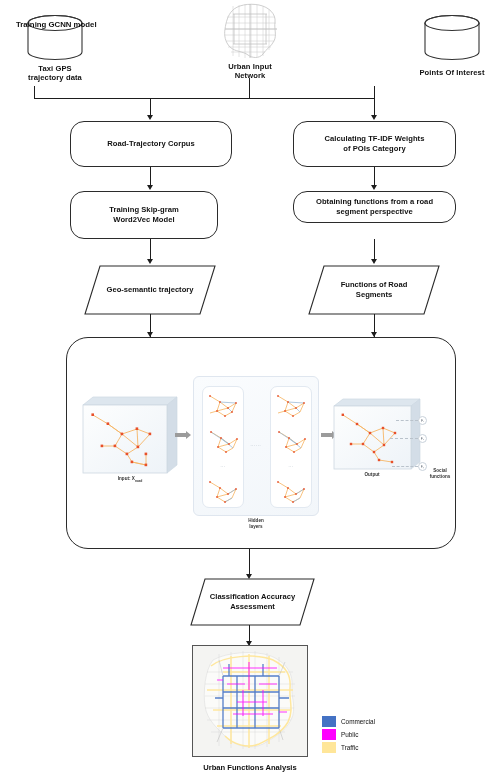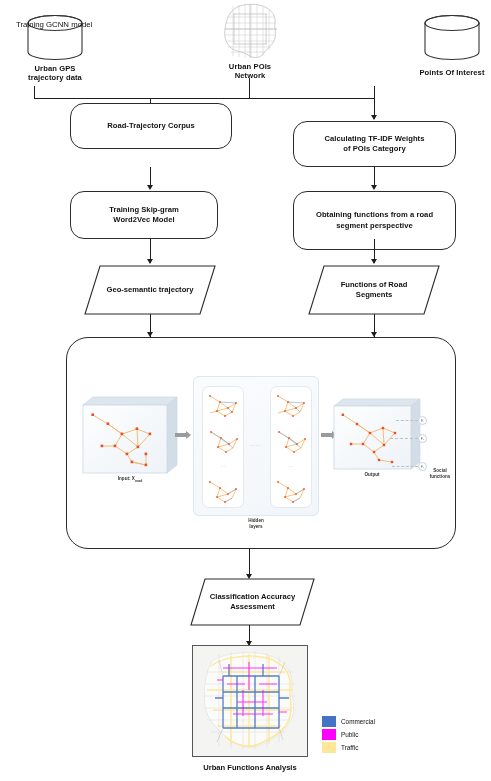--- a/index.html
+++ b/index.html
@@ -83,21 +83,21 @@
     left: 66px; top: 337px;
     width: 390px; height: 212px;
     border: 1.1px solid #2b2b2b;
     border-radius: 22px;
     background: #fff;
   }
   #gcnn-title {
     position: absolute;
     left: 16px; top: 20px;
     font-size: 7.8px;
-    font-weight: normal;
+    font-weight: bold;
     color: #111;
     text-align: center;
   }
 
   
   .slab { position: absolute; }
   .slab svg { display: block; }
   .slab-cap {
     position: absolute;
     width: 100%;
@@ -213,37 +213,37 @@
 
 <div id="page">
 
   <div class="cyl" style="left:25px; top:14px;">
     <svg width="60" height="48" viewBox="0 0 60 48">
       <ellipse cx="30" cy="9" rx="27" ry="7.5" fill="#fff" stroke="#333" stroke-width="1.1"></ellipse>
       <path d="M3 9 V38 A27 7.5 0 0 0 57 38 V9" fill="#fff" stroke="#333" stroke-width="1.1"></path>
       <ellipse cx="30" cy="9" rx="27" ry="7.5" fill="none" stroke="#333" stroke-width="1.1"></ellipse>
     </svg>
   </div>
-  <div class="abs src-label" style="left:0px; top:64px; width:110px; white-space:pre-line;">Urban GPS
+  <div class="abs src-label" style="left:0px; top:64px; width:110px; white-space:pre-line;">Taxi GPS
 trajectory data</div>
 
   <div class="abs" style="left:219px; top:2px;">
     <svg width="62" height="58" viewBox="0 0 62 58">
       <path d="M13 9 C18 3 30 1 40 3 C50 5 57 12 56 20 C55 27 58 33 55 39 C52 45 47 47 44 52 C40 57 33 56 29 53 C24 49 16 50 11 45 C6 40 5 33 6 27 C7 20 9 13 13 9 Z" fill="#ffffff" stroke="#c2c2c2" stroke-width="0.8"></path>
       <g stroke="#cfcfcf" stroke-width="0.55" fill="none">
         <path d="M8 15 H56 M7 21 H57 M6 27 H58 M6 33 H57 M7 39 H55 M9 45 H52 M12 50 H46"></path>
         <path d="M14 4 V54 M20 3 V55 M26 2 V56 M32 2 V56 M38 3 V55 M44 4 V54 M50 7 V48"></path>
       </g>
       <g stroke="#bdbdbd" stroke-width="0.75" fill="none">
         <path d="M6 27 H58 M31 2 V56"></path>
         <path d="M14 12 H48 M14 42 H48 M15 12 V42 M47 12 V42"></path>
       </g>
     </svg>
   </div>
-  <div class="abs src-label" style="left:200px; top:62px; width:100px; white-space:pre-line;">Urban POIs
+  <div class="abs src-label" style="left:200px; top:62px; width:100px; white-space:pre-line;">Urban Input
 Network</div>
 
   <div class="cyl" style="left:422px; top:14px;">
     <svg width="60" height="48" viewBox="0 0 60 48">
       <ellipse cx="30" cy="9" rx="27" ry="7.5" fill="#fff" stroke="#333" stroke-width="1.1"></ellipse>
       <path d="M3 9 V38 A27 7.5 0 0 0 57 38 V9" fill="#fff" stroke="#333" stroke-width="1.1"></path>
       <ellipse cx="30" cy="9" rx="27" ry="7.5" fill="none" stroke="#333" stroke-width="1.1"></ellipse>
     </svg>
   </div>
   <div class="abs src-label" style="left:397px; top:68px; width:110px;">Points Of Interest</div>
@@ -251,32 +251,32 @@
   <div class="ln v" style="left:34px; top:86px; height:13px;"></div>
   <div class="ln h" style="left:34px; top:98px; width:341px;"></div>
   <div class="ln v" style="left:374px; top:86px; height:13px;"></div>
   <div class="ln v" style="left:249px; top:78px; height:21px;"></div>
 
   <div class="ln v" style="left:150px; top:98px; height:19px;"></div>
   <div class="arrowhead" style="left:147px; top:115px;"></div>
   <div class="ln v" style="left:374px; top:98px; height:19px;"></div>
   <div class="arrowhead" style="left:371px; top:115px;"></div>
 
-  <div class="proc" style="left:70px; top:103px; width:162px; height:46px; white-space:pre-line;">Road-Trajectory Corpus</div>
+  <div class="proc" style="left:70px; top:121px; width:162px; height:46px; white-space:pre-line;">Road-Trajectory Corpus</div>
   <div class="proc" style="left:293px; top:121px; width:163px; height:46px; white-space:pre-line;">Calculating TF-IDF Weights
 of POIs Category</div>
 
   <div class="ln v" style="left:150px; top:167px; height:20px;"></div>
   <div class="arrowhead" style="left:147px; top:185px;"></div>
   <div class="ln v" style="left:374px; top:167px; height:20px;"></div>
   <div class="arrowhead" style="left:371px; top:185px;"></div>
 
   <div class="proc" style="left:70px; top:191px; width:148px; height:48px; white-space:pre-line;">Training Skip-gram
 Word2Vec Model</div>
-  <div class="proc" style="left:293px; top:191px; width:163px; height:59px; white-space:pre-line;">Obtaining functions from a road
+  <div class="proc" style="left:293px; top:191px; width:163px; height:32px; white-space:pre-line;">Obtaining functions from a road
 segment perspective</div>
 
   <div class="ln v" style="left:150px; top:239px; height:23px;"></div>
   <div class="arrowhead" style="left:147px; top:259px;"></div>
   <div class="ln v" style="left:374px; top:239px; height:23px;"></div>
   <div class="arrowhead" style="left:371px; top:259px;"></div>
 
   <div class="para-wrap" style="left:84px; top:265px; width:132px; height:50px;">
     <svg width="132" height="50" viewBox="0 0 132 50">
       <polygon points="16,1 131,1 116,49 1,49" fill="#fff" stroke="#2b2b2b" stroke-width="1.1"></polygon>

